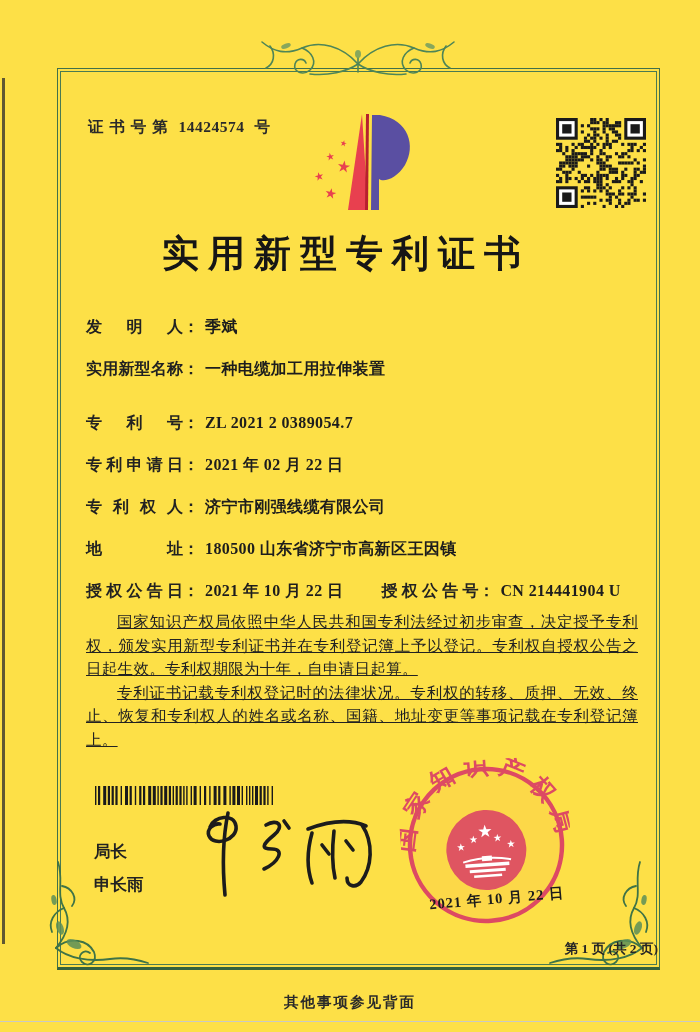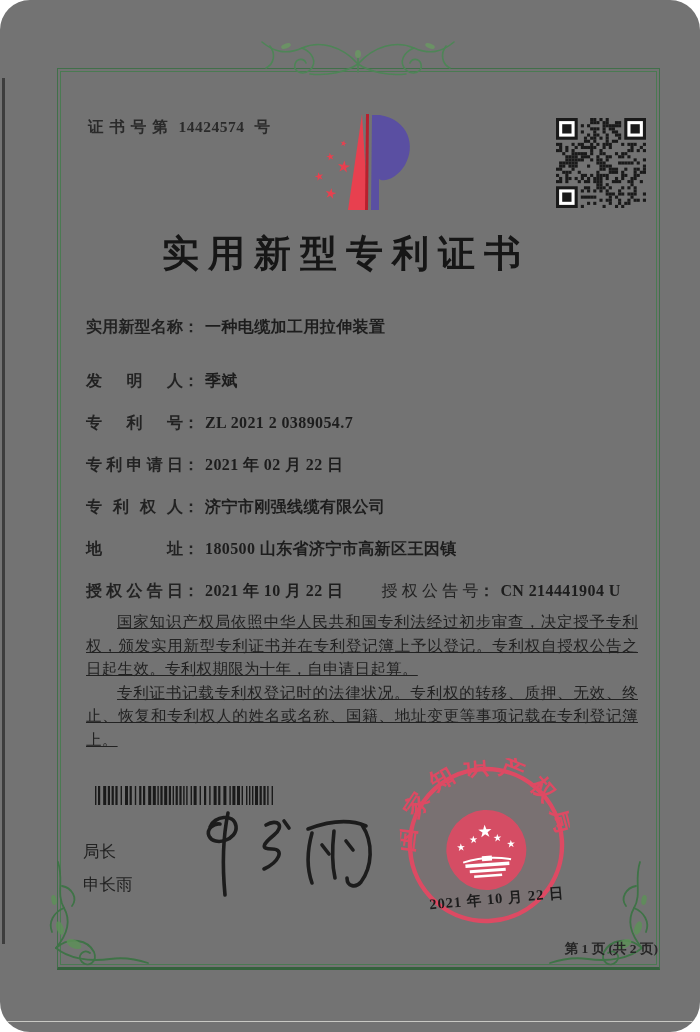--- a/index.html
+++ b/index.html
@@ -1,21 +1,20 @@
 <!DOCTYPE html>
 <html><head>
 <meta charset="utf-8">
 <style>
   html,body{margin:0;padding:0;background:#ffffff;}
   .page{
     position:relative;width:700px;height:1032px;margin:0 auto;
-    background:#737373;overflow:hidden;
+    background:#fde047;overflow:hidden;
     font-family:"Liberation Serif","DejaVu Serif",serif;
     color:#222;
-    border-radius:30px;
   }
   
   .spine-shadow{position:absolute;left:2px;top:78px;width:3px;height:866px;background:#2b2b2b;opacity:.75;}
   .page-edge{position:absolute;left:0;top:1021px;width:700px;height:1px;background:#c9c9c4;}
 
   
   .frame{position:absolute;left:57px;top:68px;width:601px;height:898px;
     border:1px solid #41704a;border-bottom:3px solid #35613d;}
   .frame-inner{position:absolute;left:2px;top:2px;right:2px;bottom:2px;border:1px solid #4a7a52;}
 
@@ -33,29 +32,29 @@
   .title{position:absolute;left:46px;top:229px;width:600px;text-align:center;
     font-size:37px;font-weight:700;letter-spacing:9px;color:#161616;}
 
   .fields{position:absolute;left:86px;top:314px;width:540px;font-size:16px;}
   .frow{line-height:25px;margin-bottom:17px;white-space:nowrap;}
   .frow.gap-lg{margin-bottom:29px;}
   .flabel{display:inline-block;width:97px;text-align:justify;text-align-last:justify;font-weight:600;color:#222;}
   .fcolon{font-weight:600;margin-right:6px;}
   .fvalue{font-weight:600;letter-spacing:.4px;color:#1d1d1d;}
   .pair2{margin-left:34px;}
-  .flabel2{display:inline-block;width:97px;text-align:justify;text-align-last:justify;font-weight:400;}
+  .flabel2{display:inline-block;width:97px;text-align:justify;text-align-last:justify;font-weight:700;}
 
   .body-text{position:absolute;left:86px;top:610px;width:552px;
     font-size:15.5px;line-height:23.5px;text-align:justify;color:#222;font-weight:500;text-decoration:underline;}
   .body-text p{margin:0;text-indent:2em;letter-spacing:.3px;}
 
   .barcode{position:absolute;left:94px;top:786px;width:182px;height:19px;}
 
-  .director{position:absolute;left:83px;top:835px;font-size:16.5px;line-height:33px;font-weight:400;color:#222;}
+  .director{position:absolute;left:94px;top:835px;font-size:16.5px;line-height:33px;font-weight:700;color:#222;}
   .sig{position:absolute;left:192px;top:803px;width:190px;height:96px;}
 
   .seal{position:absolute;left:401px;top:760px;width:170px;height:170px;transform:rotate(-4deg);}
   .seal-date{position:absolute;left:429px;top:889px;width:145px;font-size:14.5px;letter-spacing:1px;
     color:#1c1c1c;font-weight:600;transform:rotate(-5deg);white-space:nowrap;}
 
   .page-info{position:absolute;left:58px;top:940px;width:600px;text-align:right;font-size:13.5px;font-weight:600;color:#262626;}
   .back-note{position:absolute;left:0;top:993px;width:700px;text-align:center;font-size:14.5px;font-weight:600;color:#2a2a2a;letter-spacing:2px;}
 </style>
 </head>
@@ -419,25 +418,25 @@
       <rect x="23" y="1" width="5" height="5" fill="#fff"></rect>
       <rect x="24" y="2" width="3" height="3" fill="#1a1a1a"></rect>
       <rect x="0" y="22" width="7" height="7" fill="#1a1a1a"></rect>
       <rect x="1" y="23" width="5" height="5" fill="#fff"></rect>
       <rect x="2" y="24" width="3" height="3" fill="#1a1a1a"></rect>
     </svg>
 
   <div class="title">实用新型专利证书</div>
 
   <div class="fields">
+    <div class="frow">
+      <span class="flabel">发明人</span><span class="fcolon">：</span><span class="fvalue">季斌</span>
+    </div>
     <div class="frow gap-lg">
       <span class="flabel">实用新型名称</span><span class="fcolon">：</span><span class="fvalue">一种电缆加工用拉伸装置</span>
-    </div>
-    <div class="frow">
-      <span class="flabel">发明人</span><span class="fcolon">：</span><span class="fvalue">季斌</span>
     </div>
     <div class="frow">
       <span class="flabel">专利号</span><span class="fcolon">：</span><span class="fvalue">ZL 2021 2 0389054.7</span>
     </div>
     <div class="frow">
       <span class="flabel">专利申请日</span><span class="fcolon">：</span><span class="fvalue">2021 年 02 月 22 日</span>
     </div>
     <div class="frow">
       <span class="flabel">专利权人</span><span class="fcolon">：</span><span class="fvalue">济宁市刚强线缆有限公司</span>
     </div>
@@ -543,14 +542,15 @@
       <rect x="71" y="114.5" width="28" height="2.6"></rect>
       <rect x="80" y="96" width="10" height="5"></rect>
     </g>
     <path d="M61,101 Q85,95 109,101" stroke="#ffffff" stroke-width="2" fill="none"></path>
   </svg>
 
   <div class="seal-date">2021 年 10 月 22 日</div>
 
   <div class="page-info">第 1 页 (共 2 页)</div>
 
+  <div class="back-note">其他事项参见背面</div>
 
 </div>
 
 </body></html>

